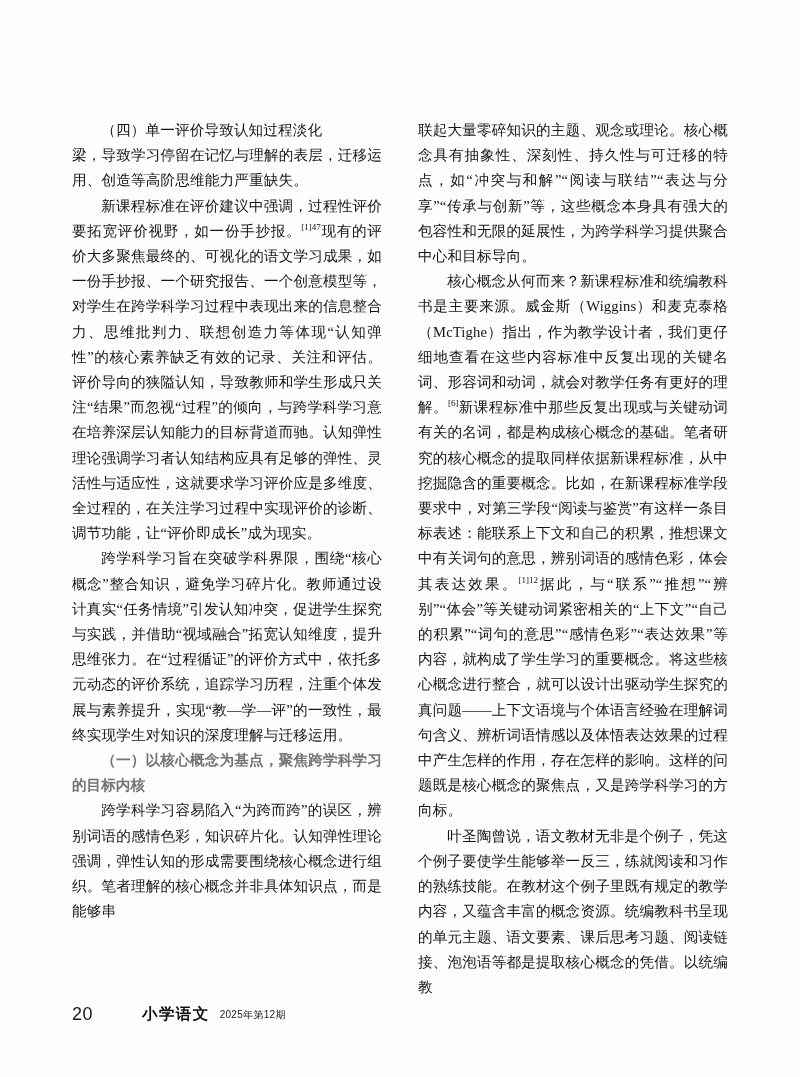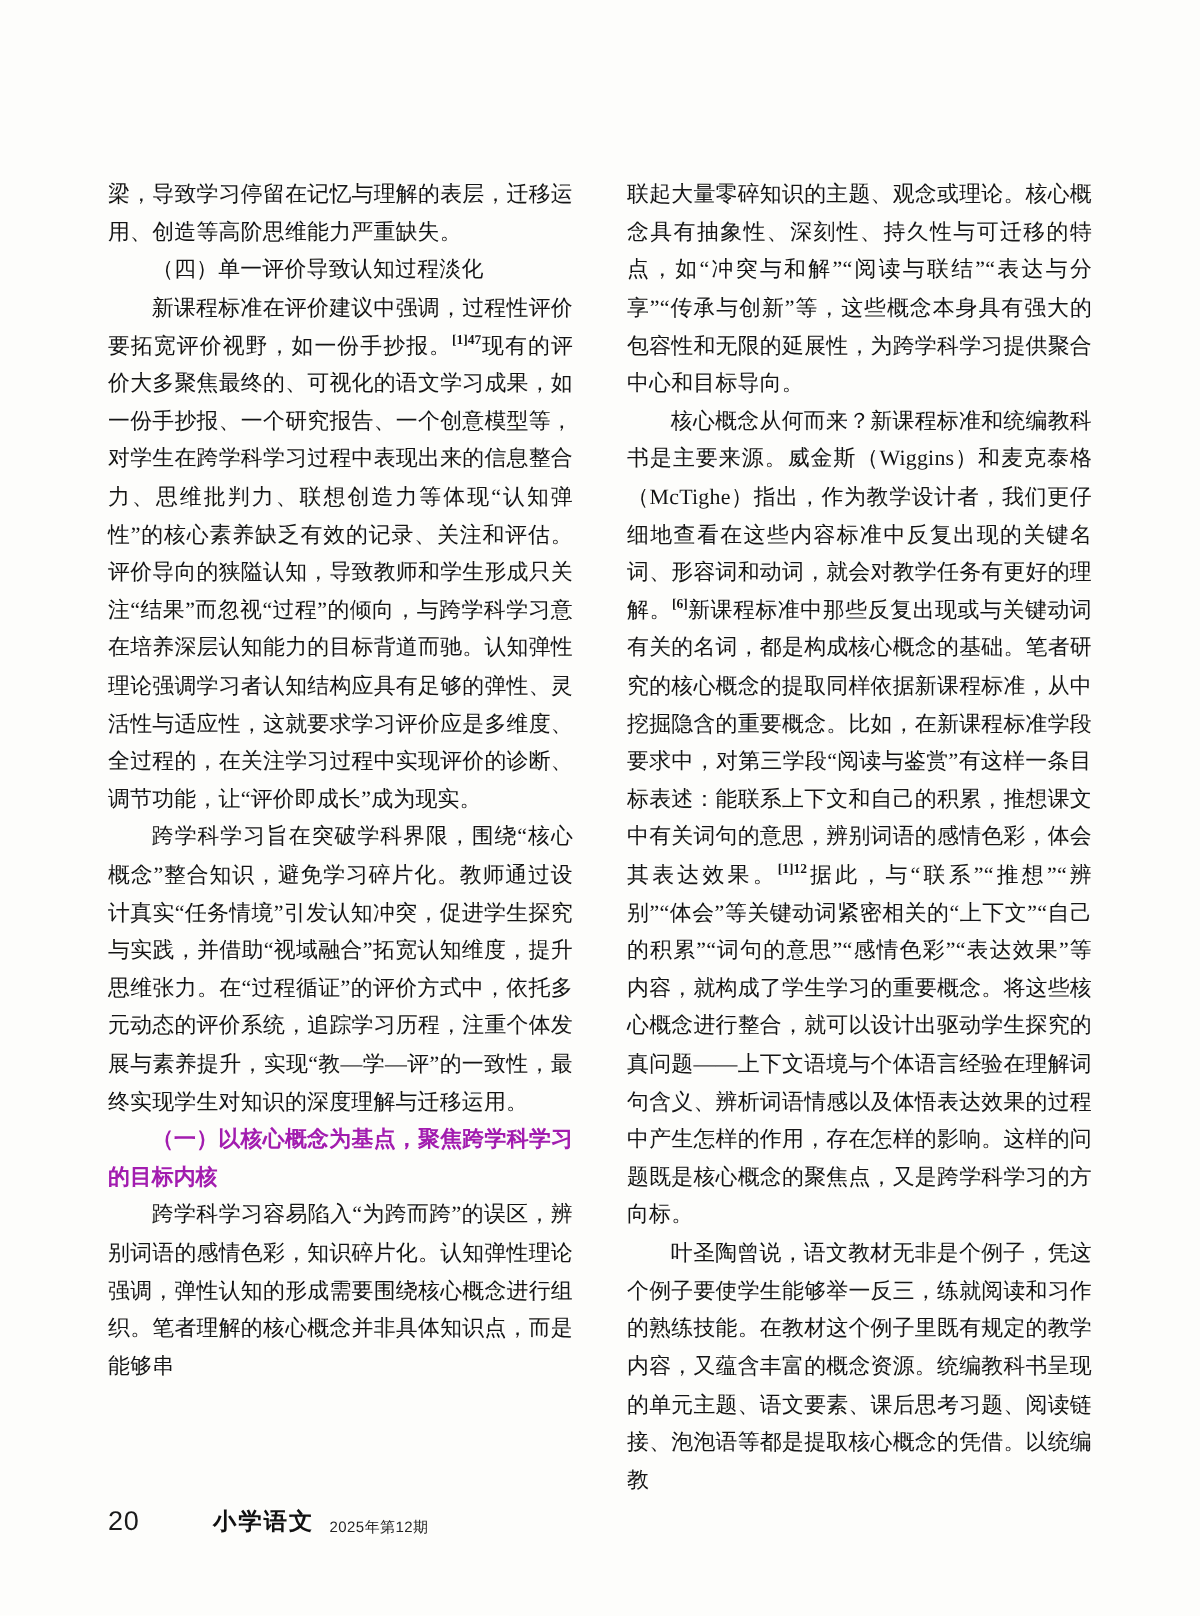--- a/index.html
+++ b/index.html
@@ -58,36 +58,35 @@
     color: #000;
     font-family: "Liberation Sans", "DejaVu Sans", sans-serif;
   }
   h3.sub-heading {
     margin: 0;
     font-size: 14.6px;
     line-height: 25.2px;
     font-weight: bold;
     text-indent: 2em;
     text-align: justify;
-    color: #a21caf;
+    color: #737373;
     font-family: "Liberation Sans", "DejaVu Sans", sans-serif;
   }
   sup.ref {
     font-size: 9px;
     vertical-align: super;
     line-height: 0;
     letter-spacing: 0;
-    font-weight: bold;
   }
   .footer {
     position: absolute;
     left: 72px;
     bottom: 52px;
     display: flex;
-    align-items: flex-end;
+    align-items: center;
     gap: 10px;
   }
   .folio {
     font-size: 18px;
     font-family: "Liberation Sans", "DejaVu Sans", sans-serif;
     color: #1a1a1a;
     letter-spacing: 0.5px;
   }
   .journal {
     font-size: 15.5px;
@@ -105,22 +104,22 @@
   }
 </style>
 </head>
 <body>
 
 <div class="page">
 
   <div class="content">
 
     <div class="column">
+      <p class="para indent">（四）单一评价导致认知过程淡化</p>
       <p class="para">梁，导致学习停留在记忆与理解的表层，迁移运用、创造等高阶思维能力严重缺失。</p>
-      <p class="para indent">（四）单一评价导致认知过程淡化</p>
       <p class="para indent"><span>新课程标准在评价建议中强调，过程性评价要拓宽评价视野，如一份手抄报。</span><sup class="ref">[1]47</sup><span>现有的评价大多聚焦最终的、可视化的语文学习成果，如一份手抄报、一个研究报告、一个创意模型等，对学生在跨学科学习过程中表现出来的信息整合力、思维批判力、联想创造力等体现“认知弹性”的核心素养缺乏有效的记录、关注和评估。评价导向的狭隘认知，导致教师和学生形成只关注“结果”而忽视“过程”的倾向，与跨学科学习意在培养深层认知能力的目标背道而驰。认知弹性理论强调学习者认知结构应具有足够的弹性、灵活性与适应性，这就要求学习评价应是多维度、全过程的，在关注学习过程中实现评价的诊断、调节功能，让“评价即成长”成为现实。</span></p>
       <p class="para indent">跨学科学习旨在突破学科界限，围绕“核心概念”整合知识，避免学习碎片化。教师通过设计真实“任务情境”引发认知冲突，促进学生探究与实践，并借助“视域融合”拓宽认知维度，提升思维张力。在“过程循证”的评价方式中，依托多元动态的评价系统，追踪学习历程，注重个体发展与素养提升，实现“教—学—评”的一致性，最终实现学生对知识的深度理解与迁移运用。</p>
       <h3 class="sub-heading">（一）以核心概念为基点，聚焦跨学科学习的目标内核</h3>
       <p class="para indent">跨学科学习容易陷入“为跨而跨”的误区，辨别词语的感情色彩，知识碎片化。认知弹性理论强调，弹性认知的形成需要围绕核心概念进行组织。笔者理解的核心概念并非具体知识点，而是能够串</p>
     </div>
 
     <div class="column">
       <p class="para">联起大量零碎知识的主题、观念或理论。核心概念具有抽象性、深刻性、持久性与可迁移的特点，如“冲突与和解”“阅读与联结”“表达与分享”“传承与创新”等，这些概念本身具有强大的包容性和无限的延展性，为跨学科学习提供聚合中心和目标导向。</p>
       <p class="para indent"><span>核心概念从何而来？新课程标准和统编教科书是主要来源。威金斯（Wiggins）和麦克泰格（McTighe）指出，作为教学设计者，我们更仔细地查看在这些内容标准中反复出现的关键名词、形容词和动词，就会对教学任务有更好的理解。</span><sup class="ref">[6]</sup><span>新课程标准中那些反复出现或与关键动词有关的名词，都是构成核心概念的基础。笔者研究的核心概念的提取同样依据新课程标准，从中挖掘隐含的重要概念。比如，在新课程标准学段要求中，对第三学段“阅读与鉴赏”有这样一条目标表述：能联系上下文和自己的积累，推想课文中有关词句的意思，辨别词语的感情色彩，体会其表达效果。</span><sup class="ref">[1]12</sup><span>据此，与“联系”“推想”“辨别”“体会”等关键动词紧密相关的“上下文”“自己的积累”“词句的意思”“感情色彩”“表达效果”等内容，就构成了学生学习的重要概念。将这些核心概念进行整合，就可以设计出驱动学生探究的真问题——上下文语境与个体语言经验在理解词句含义、辨析词语情感以及体悟表达效果的过程中产生怎样的作用，存在怎样的影响。这样的问题既是核心概念的聚焦点，又是跨学科学习的方向标。</span></p>
       <p class="para indent">叶圣陶曾说，语文教材无非是个例子，凭这个例子要使学生能够举一反三，练就阅读和习作的熟练技能。在教材这个例子里既有规定的教学内容，又蕴含丰富的概念资源。统编教科书呈现的单元主题、语文要素、课后思考习题、阅读链接、泡泡语等都是提取核心概念的凭借。以统编教</p>

